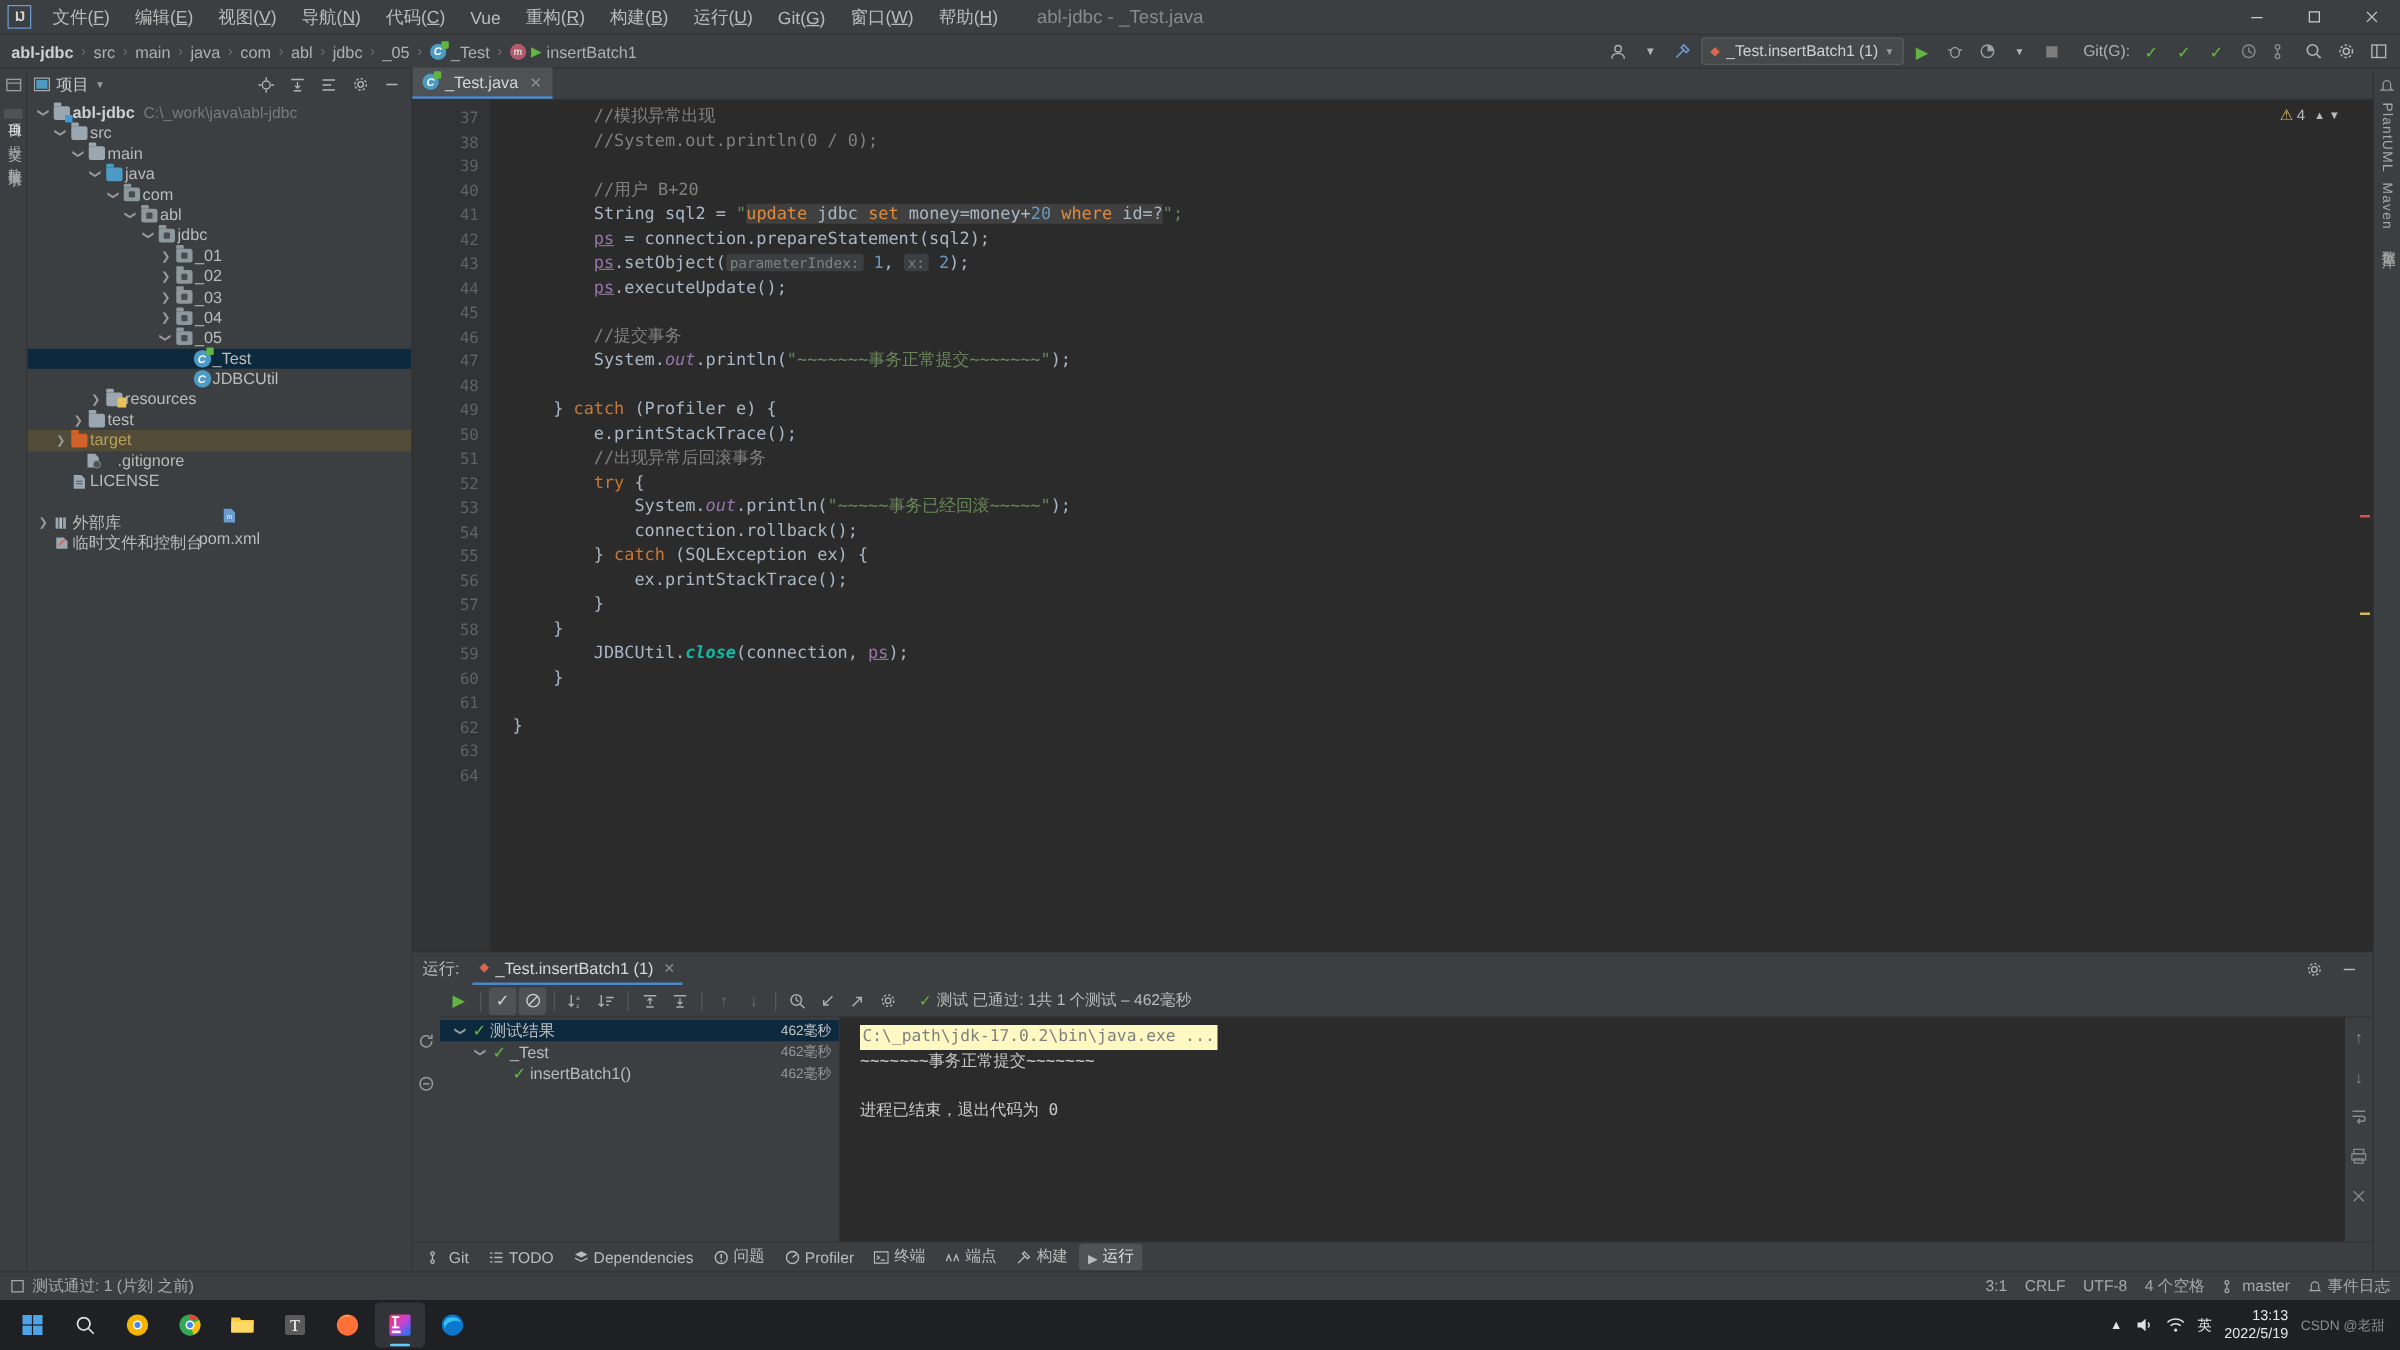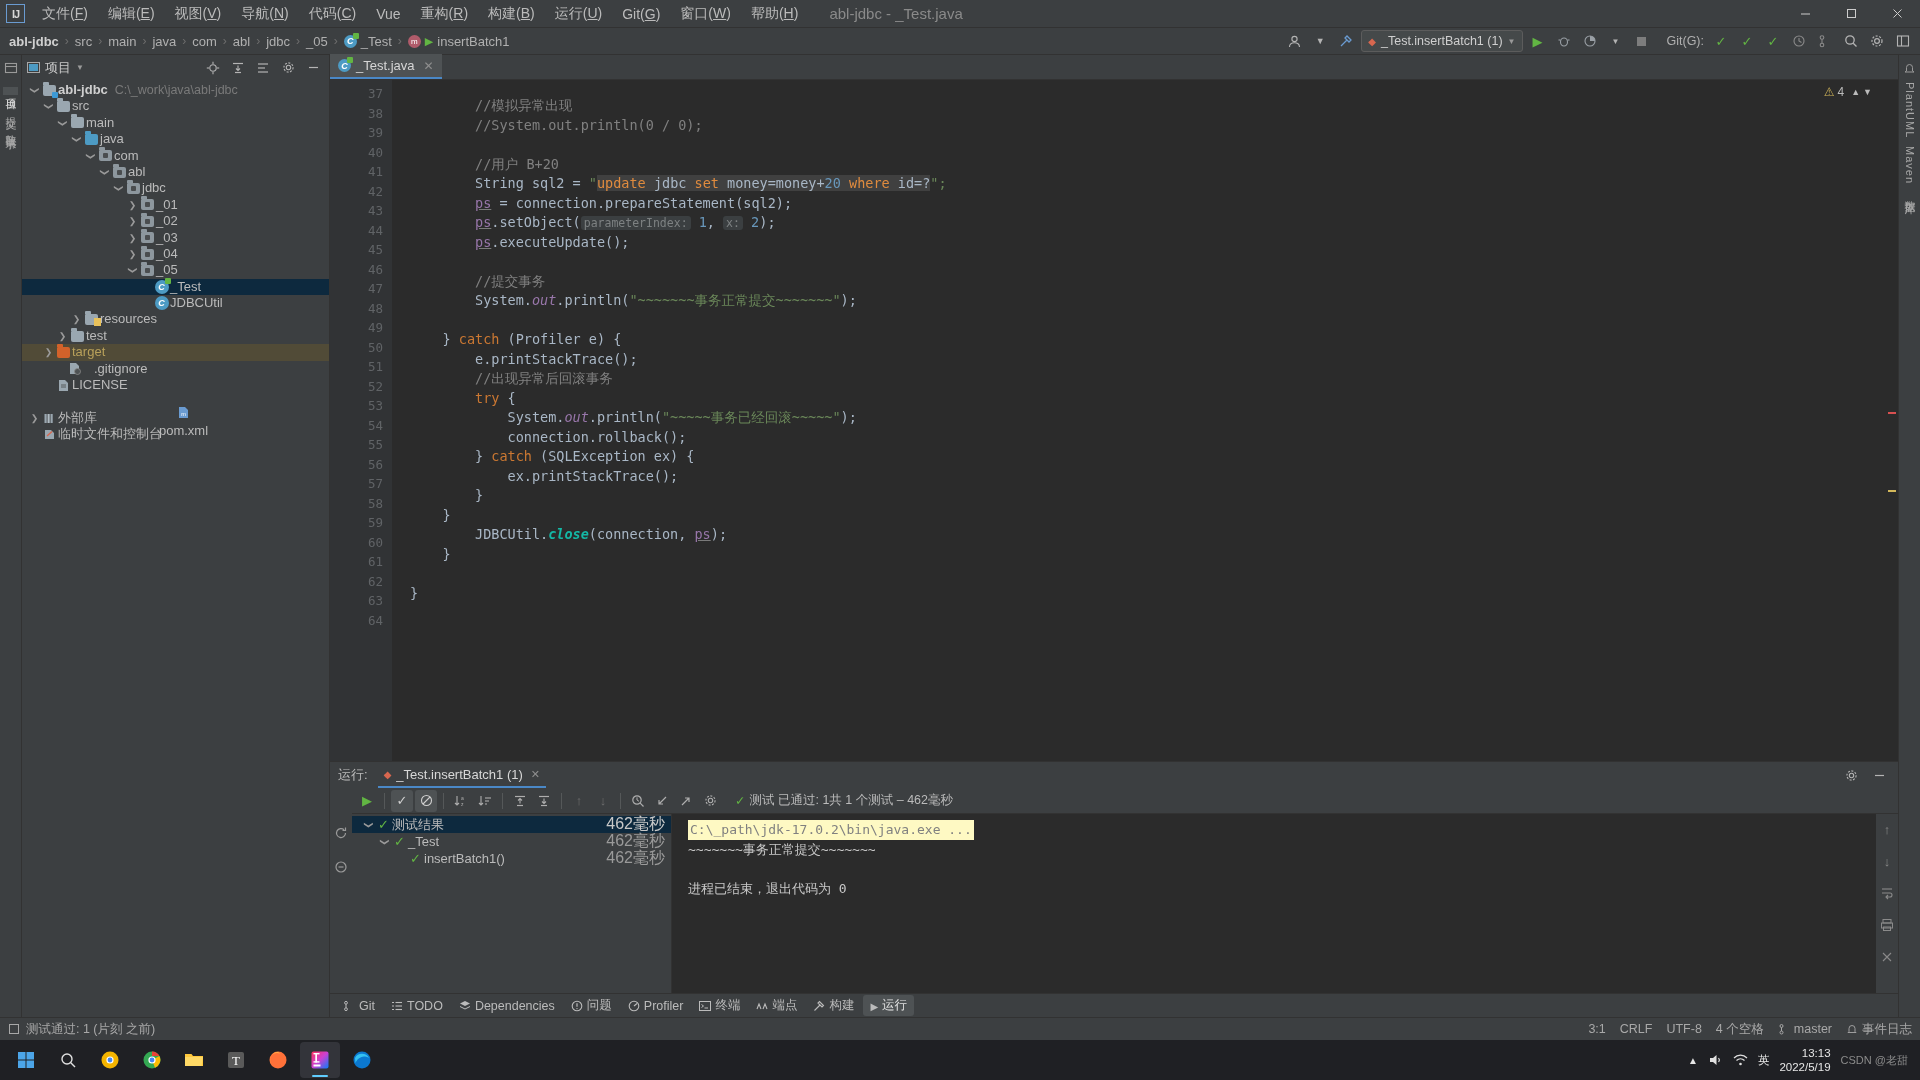--- a/index.html
+++ b/index.html
@@ -161,21 +161,21 @@
   }
   .gln { height: 19.5px; line-height: 19.5px; padding-right: 9px; position: relative; }
   .fold {
     position: absolute; right: -16px; top: 4px; width: 9px; height: 11px;
     border: 1px solid #6f7375; border-radius: 2px; color: #8a8d8f;
     font-size: 8px; line-height: 9px; text-align: center; background: #313335;
   }
   .codewrap {
     flex: 1 1 auto; position: relative; overflow: hidden;
     font-family: "DejaVu Sans Mono", monospace; font-size: 13.5px;
-    padding-top: 16px; background: #2b2b2b;
+    padding-top: 4px; background: #2b2b2b;
   }
   .cline { height: 19.5px; line-height: 19.5px; white-space: pre; padding-left: 18px; }
   .kw { color: #cc7832; }
   .str { color: #6a8759; }
   .cmt { color: #808080; }
   .num { color: #6897bb; }
   .fld { color: #9876aa; }
   .plain { color: #a9b7c6; }
   .mth { color: #14b8a6; font-weight: bold; }
   .ital { font-style: italic; }
@@ -234,21 +234,21 @@
   .run-split { flex: 1 1 auto; display: flex; min-height: 0; }
   .test-tree {
     width: 320px; flex: 0 0 320px; background: #3c3f41; font-size: 13px;
     border-right: 1px solid #323232; padding-top: 2px;
   }
   .ttrow {
     height: 17px; display: flex; align-items: center; padding-right: 6px;
     color: #bbbbbb;
   }
   .ttrow.sel { background: #0d293e; }
-  .tt-time { margin-left: auto; font-size: 16px; color: #9a9a9a; }
+  .tt-time { margin-left: auto; font-size: 11px; color: #9a9a9a; }
   .ttrow.sel .tt-time { color: #c8c8c8; }
   .console {
     flex: 1 1 auto; background: #2b2b2b; font-family: "DejaVu Sans Mono", monospace;
     font-size: 13px; padding: 6px 0 0 16px; color: #a9b7c6; min-width: 0;
     position: relative; overflow: hidden;
   }
   .cmdline { color: #808080; background: #fef9c3; display: inline-block; padding: 0 2px; }
   .console-row { height: 19.5px; line-height: 19.5px; white-space: pre; }
   .console-side {
     width: 22px; flex: 0 0 22px; background: #3c3f41; display: flex;

